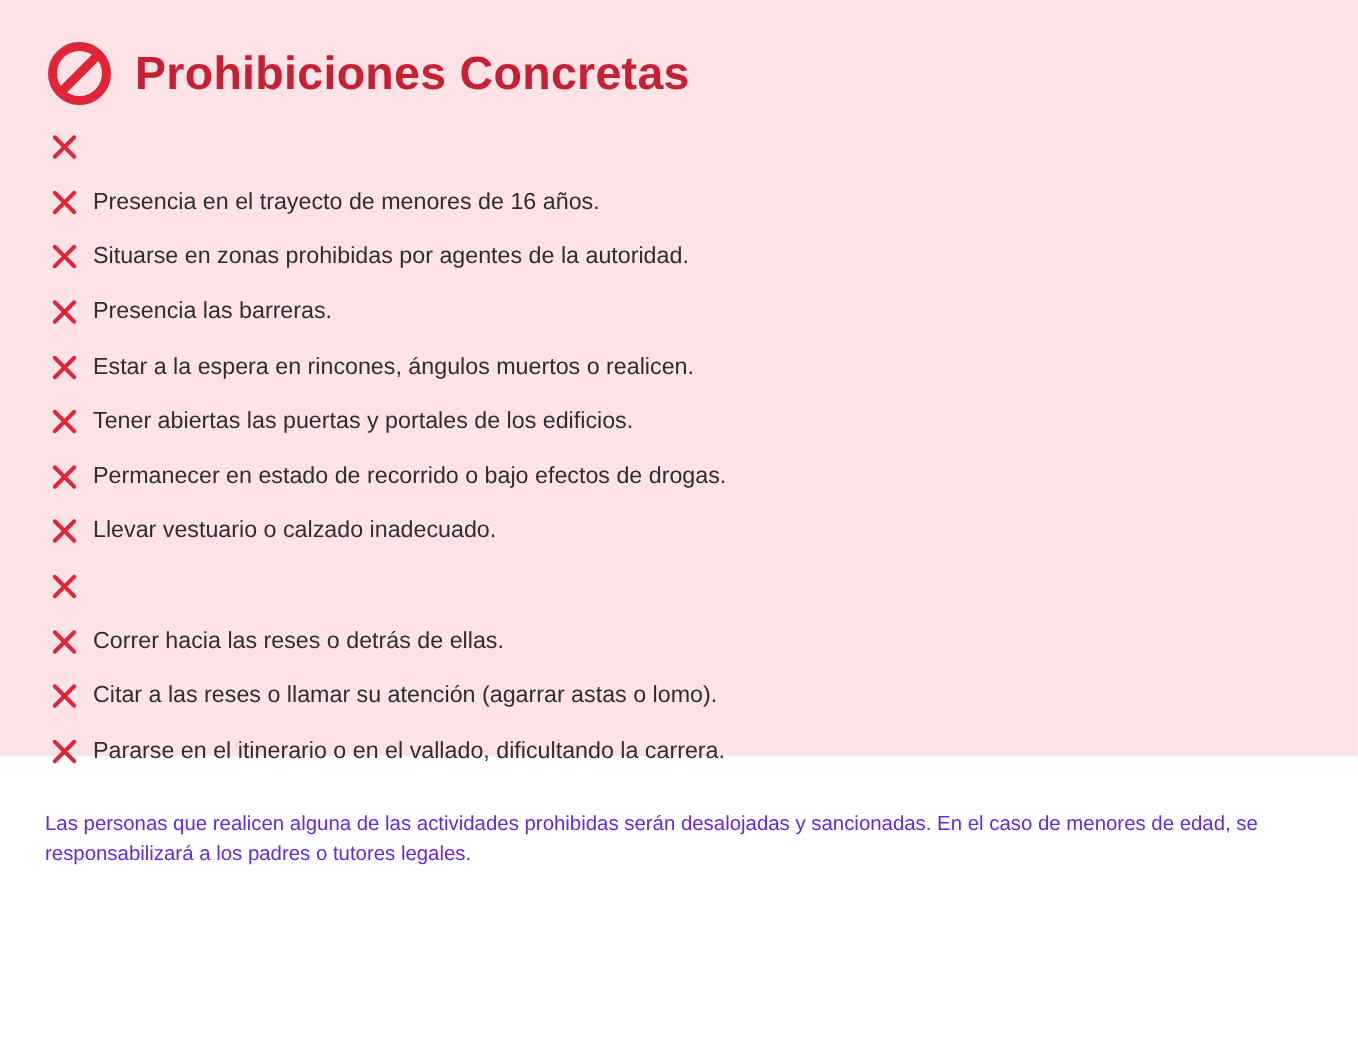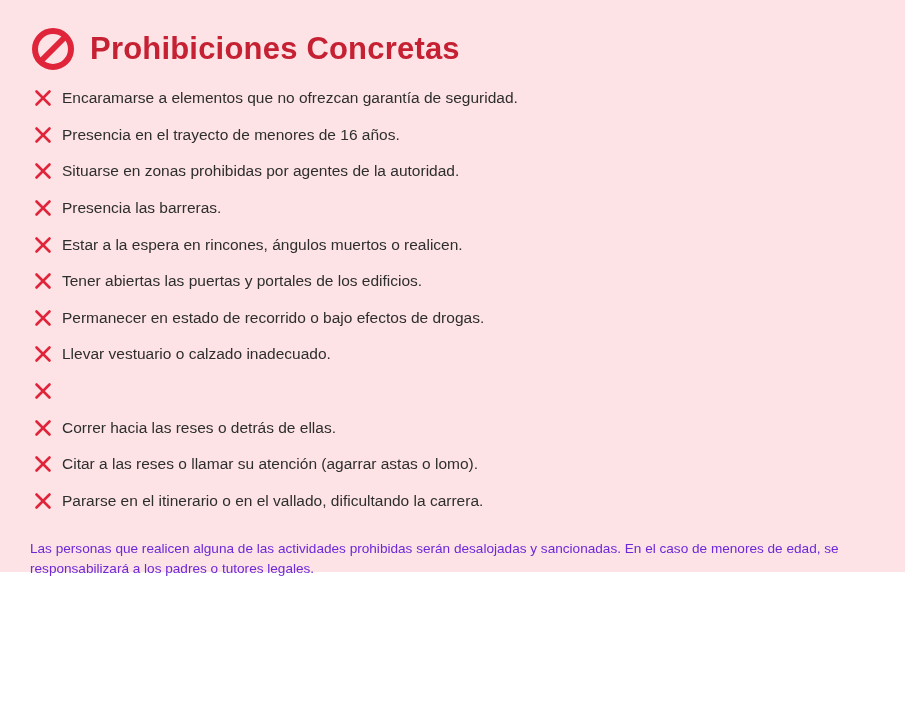--- a/index.html
+++ b/index.html
@@ -9,21 +9,21 @@
   body {
     width: 905px;
     height: 701px;
     background: #ffffff;
     font-family: "Liberation Sans", sans-serif;
     overflow: hidden;
   }
   .panel {
     position: relative;
     width: 905px;
-    height: 572px;
+    height: 504px;
     background: #fde3e6;
     box-sizing: border-box;
     padding: 26px 28px 0 28px;
   }
   .header {
     display: flex;
     align-items: center;
     gap: 16px;
     margin: 2px 0 14px 4px;
   }
@@ -90,21 +90,20 @@
   </div>
 
   <ul class="list">
     <li>
       <span class="x-icon">
         <svg viewBox="0 0 18 18" width="18" height="18" aria-hidden="true">
           <line x1="2.5" y1="2.5" x2="15.5" y2="15.5" stroke="#e0243a" stroke-width="2.6" stroke-linecap="round"></line>
           <line x1="15.5" y1="2.5" x2="2.5" y2="15.5" stroke="#e0243a" stroke-width="2.6" stroke-linecap="round"></line>
         </svg>
       </span>
-      <span class="item-text">Encaramarse a elementos que no ofrezcan garantía de seguridad.</span>
     </li>
     <li>
       <span class="x-icon">
         <svg viewBox="0 0 18 18" width="18" height="18" aria-hidden="true">
           <line x1="2.5" y1="2.5" x2="15.5" y2="15.5" stroke="#e0243a" stroke-width="2.6" stroke-linecap="round"></line>
           <line x1="15.5" y1="2.5" x2="2.5" y2="15.5" stroke="#e0243a" stroke-width="2.6" stroke-linecap="round"></line>
         </svg>
       </span>
       <span class="item-text">Presencia en el trayecto de menores de 16 años.</span>
     </li>

